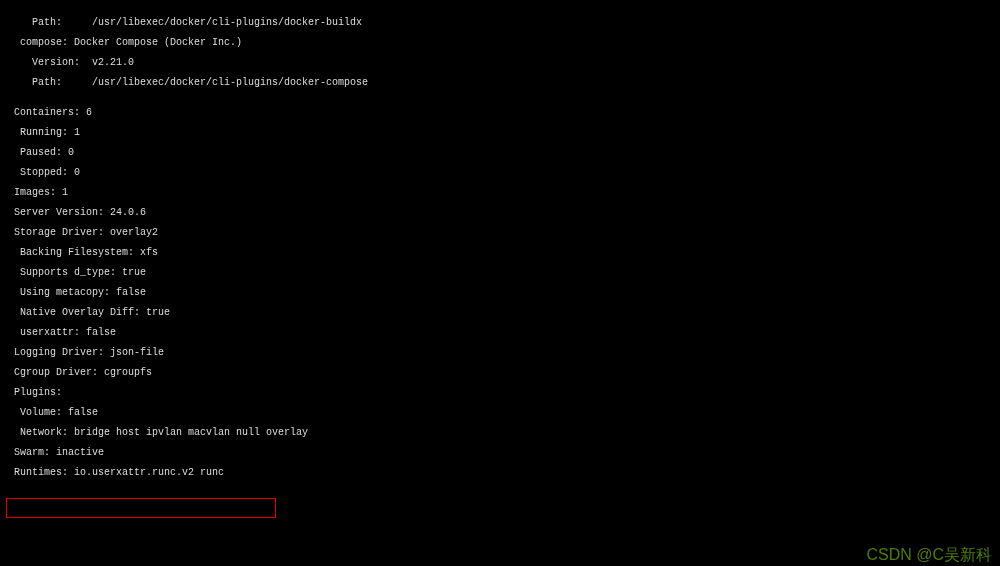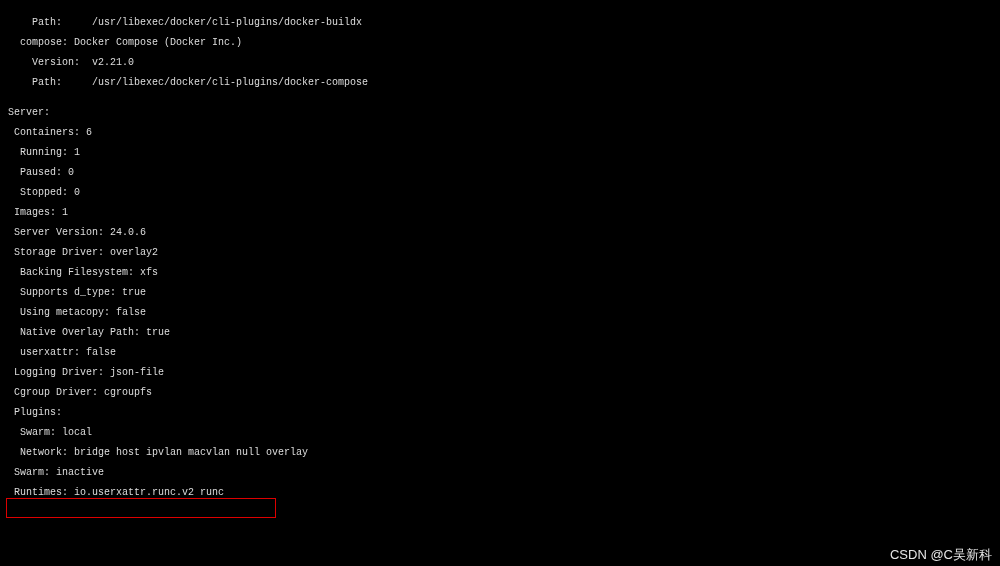--- a/index.html
+++ b/index.html
@@ -23,51 +23,50 @@
   }
   .highlight-box {
     position: absolute;
     border: 1px solid #d00;
     pointer-events: none;
   }
   .watermark {
     position: absolute;
     bottom: 6px;
     right: 8px;
-    color: #e5e5e5;
-    font-size: 13px;
+    color: #4d7c0f;
+    font-size: 16px;
     font-family: Arial, sans-serif;
   }
 </style>
 </head>
 <body>
 
 <div class="terminal">
 <div>    Path:     /usr/libexec/docker/cli-plugins/docker-buildx</div>
 <div>  compose: Docker Compose (Docker Inc.)</div>
 <div>    Version:  v2.21.0</div>
 <div>    Path:     /usr/libexec/docker/cli-plugins/docker-compose</div>
 <div></div>
-<div>Server:</div>
 <div> Containers: 6</div>
 <div>  Running: 1</div>
 <div>  Paused: 0</div>
 <div>  Stopped: 0</div>
 <div> Images: 1</div>
 <div> Server Version: 24.0.6</div>
 <div> Storage Driver: overlay2</div>
 <div>  Backing Filesystem: xfs</div>
 <div>  Supports d_type: true</div>
 <div>  Using metacopy: false</div>
-<div>  Native Overlay Path: true</div>
+<div>  Native Overlay Diff: true</div>
 <div>  userxattr: false</div>
 <div> Logging Driver: json-file</div>
 <div> Cgroup Driver: cgroupfs</div>
 <div> Plugins:</div>
-<div>  Swarm: local</div>
+<div>  Volume: false</div>
 <div>  Network: bridge host ipvlan macvlan null overlay</div>
 <div> Swarm: inactive</div>
 <div> Runtimes: io.userxattr.runc.v2 runc</div>
 
 
 
 
 
 
 

